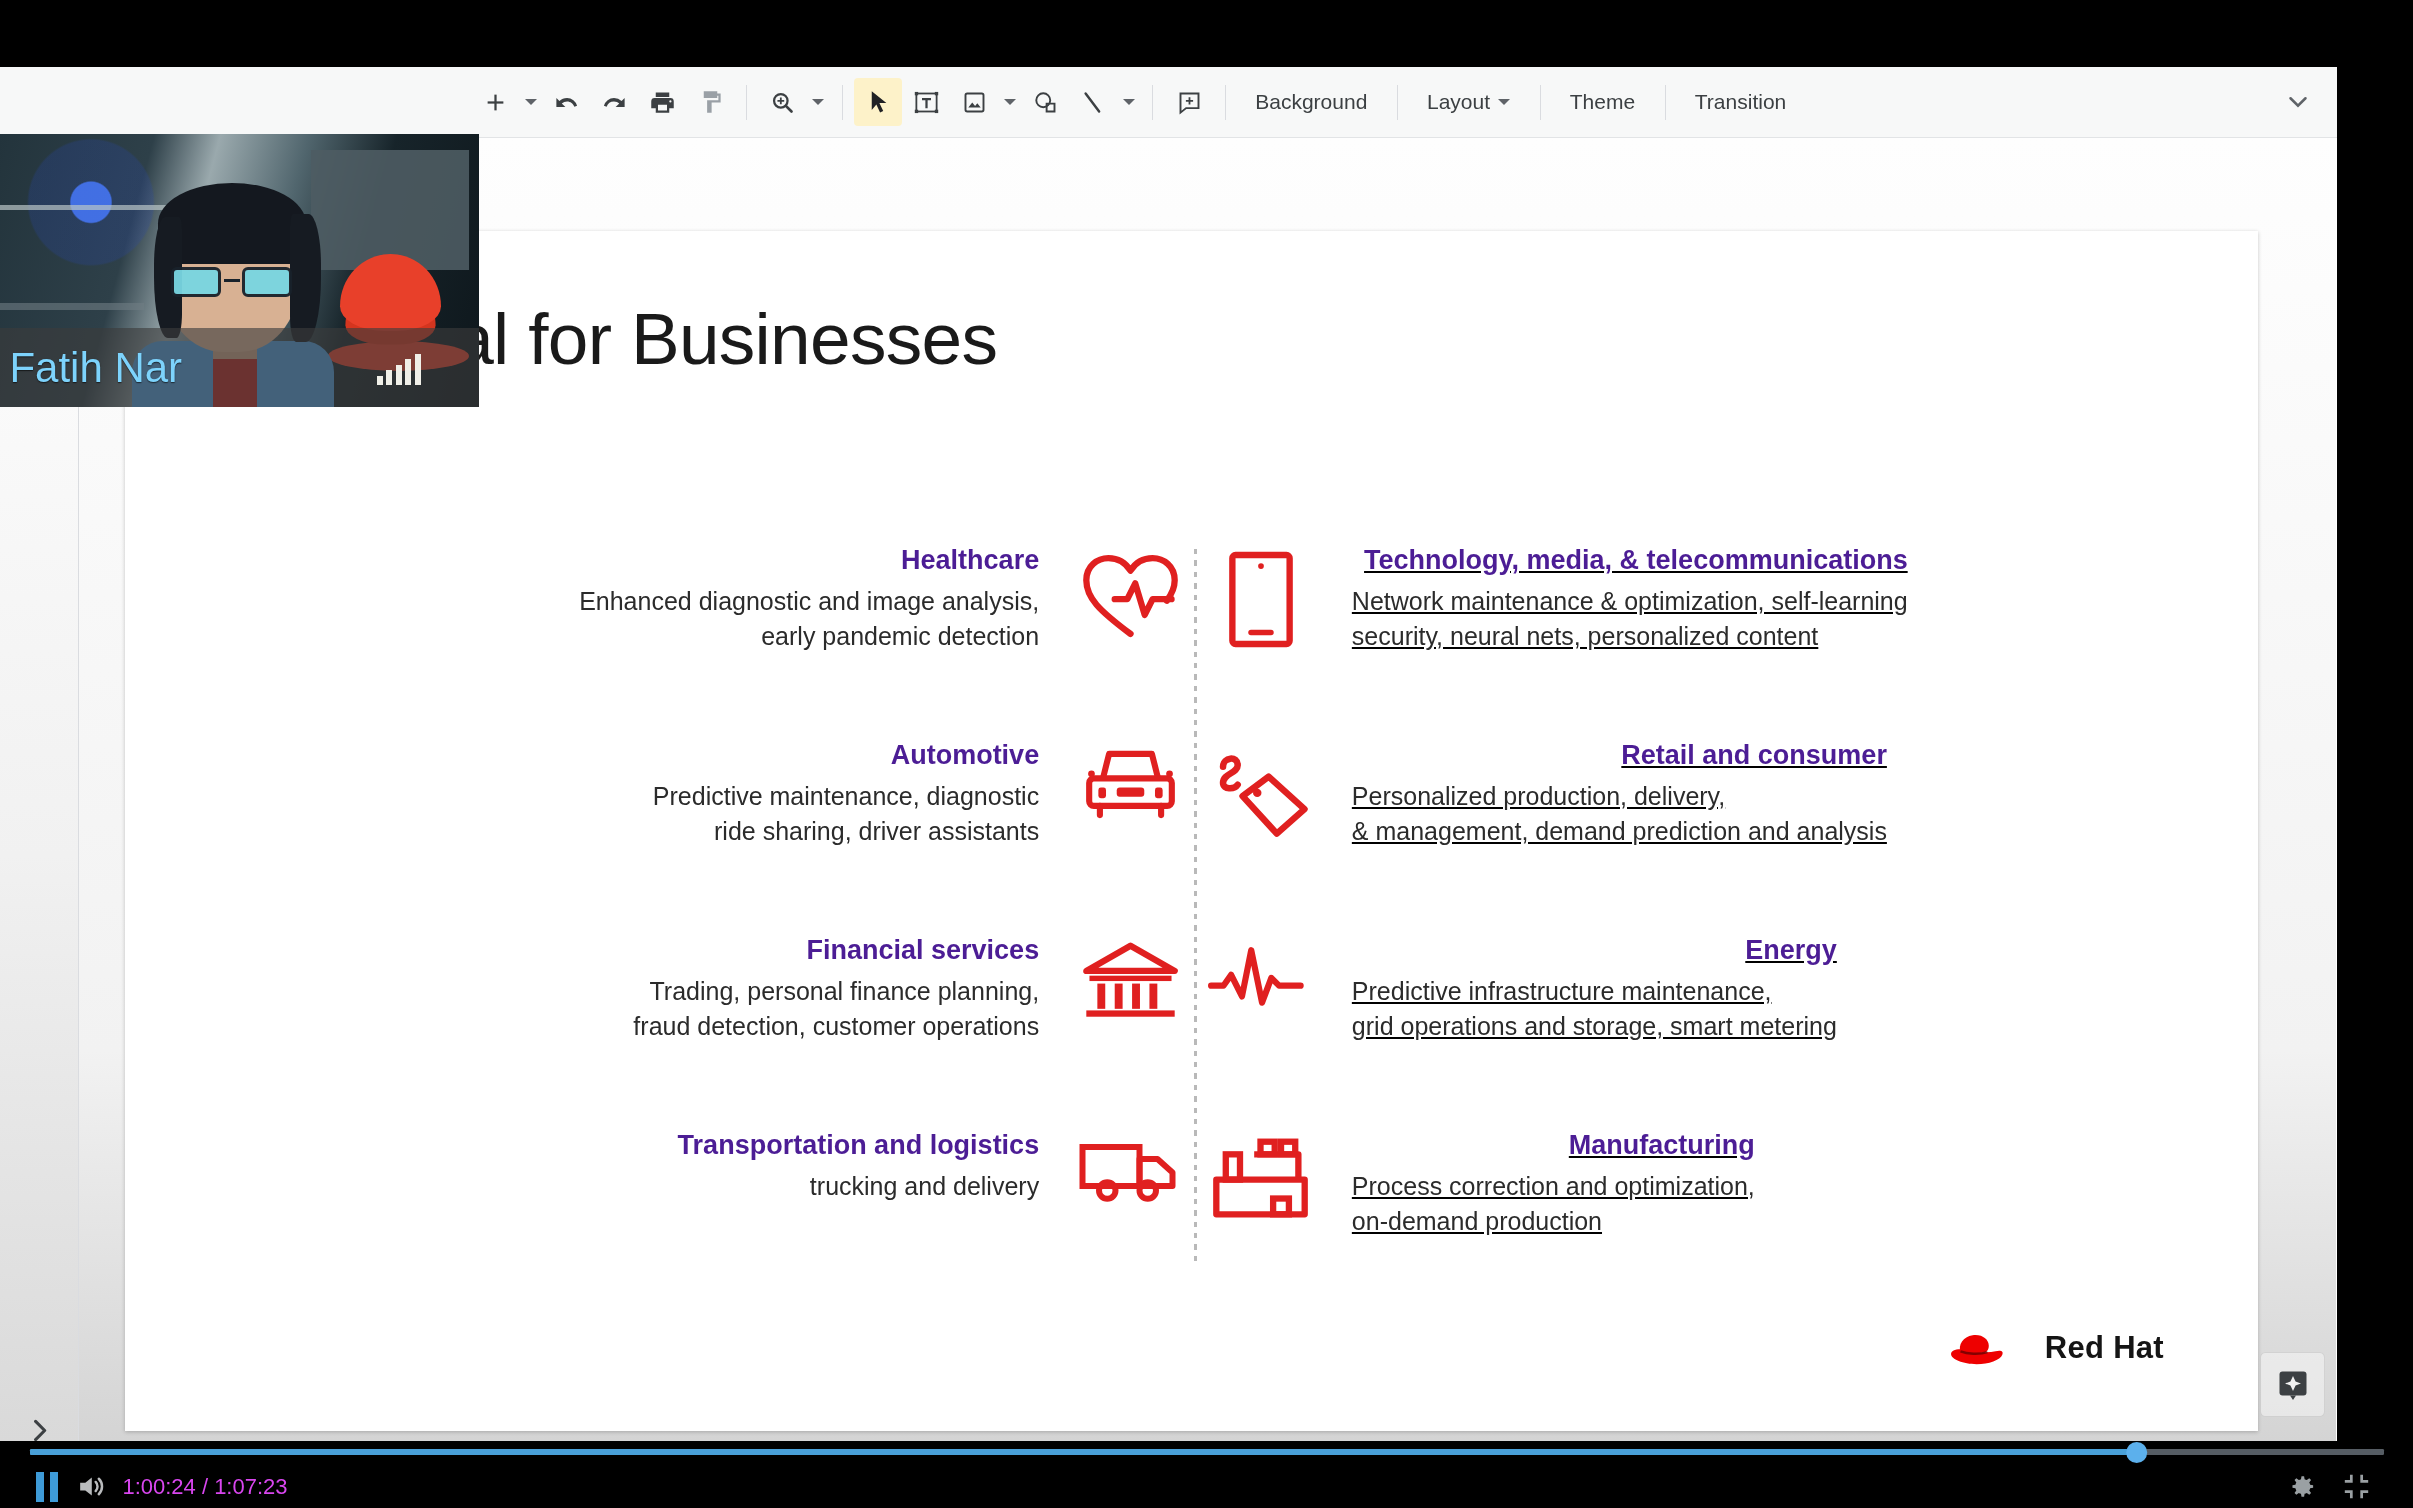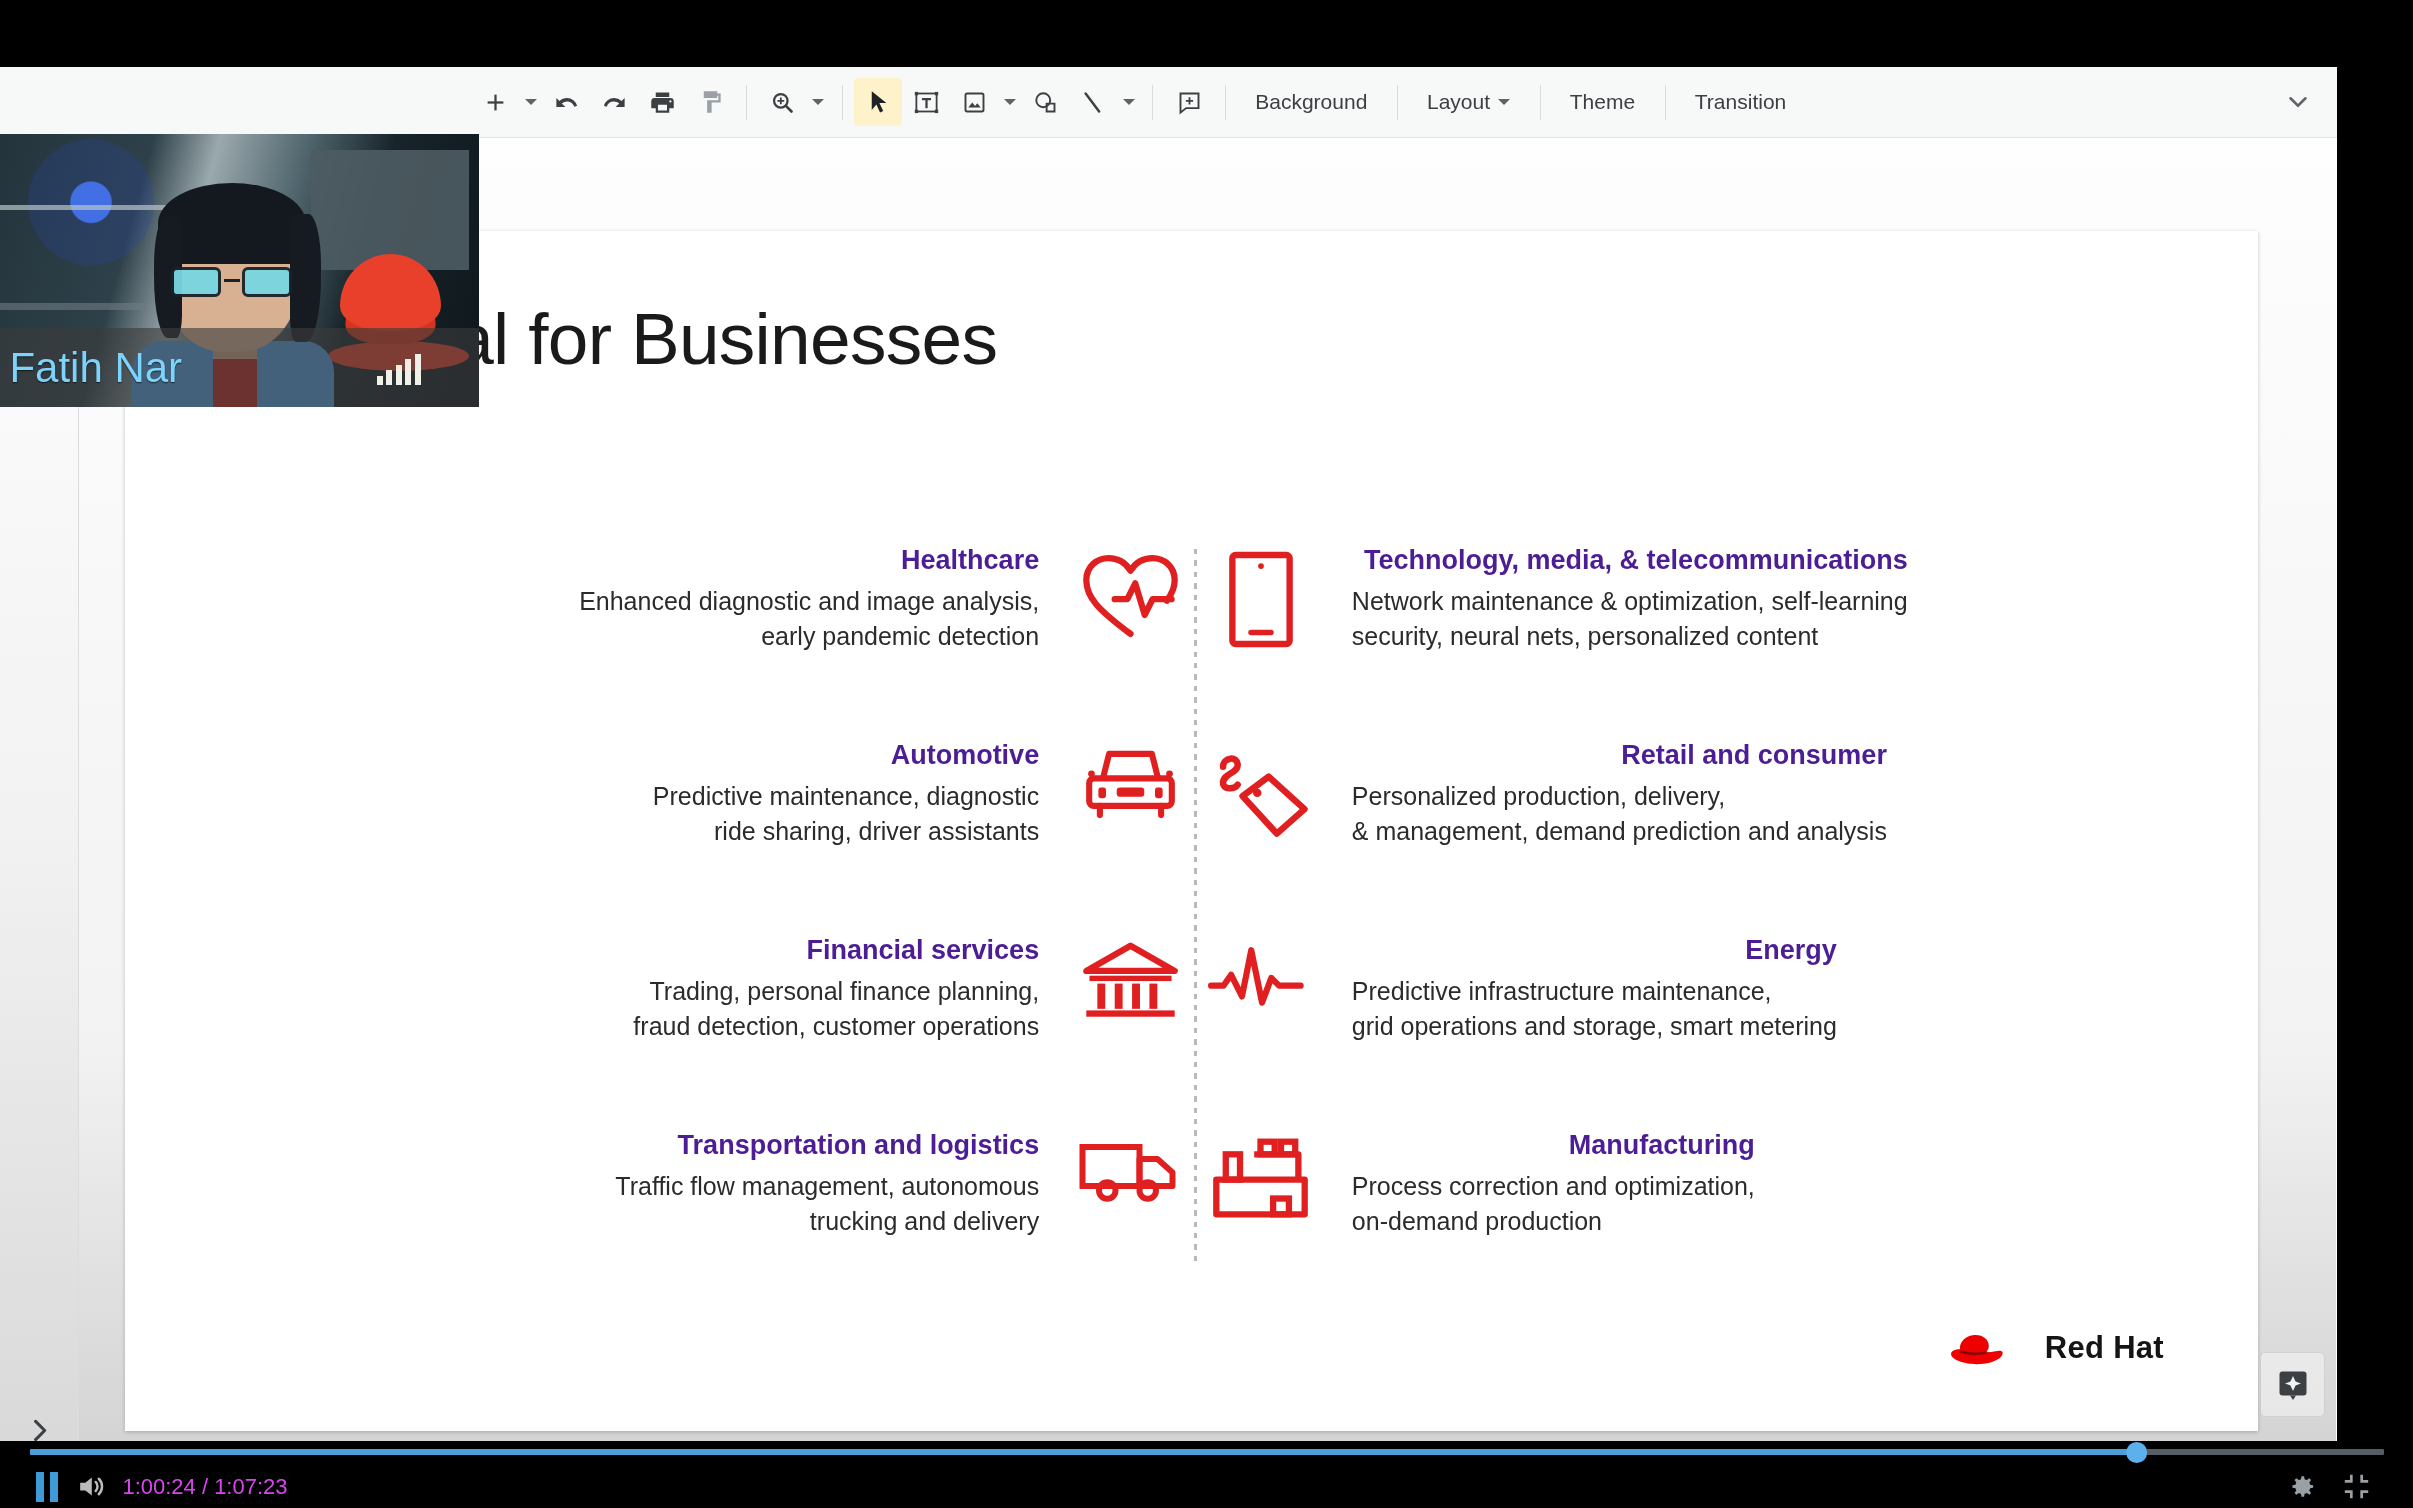--- a/index.html
+++ b/index.html
@@ -124,21 +124,21 @@
   }
 
   .row {
     display: flex; align-items: flex-start;
     height: 195px;
   }
   .col-left .row { justify-content: flex-end; }
   .col-left .row-text { text-align: right; order: 1; padding-right: 27px; }
   .col-left .row-icon { order: 2; }
   .col-right .row-icon { order: 1; }
-  .col-right .row-text { text-align: left; order: 2; padding-left: 27px; }
+  .col-right .row-text { text-align: left; order: 2; padding-left: 27px; text-decoration: underline; }
 
   .row-icon {
     width: 128px; min-width: 128px; height: 128px;
     display: flex; align-items: flex-start; justify-content: center;
     padding-top: 8px;
   }
   .row-text { max-width: 795px; padding-top: 4px; }
   .ind-title {
     font-size: 27px; font-weight: bold; color: #4c1d95;
     line-height: 1.18; margin-bottom: 6.7px; white-space: nowrap; text-align: right;
@@ -456,21 +456,20 @@
                     <rect x="33" y="28" width="5" height="16" fill="#e02020"></rect>
                     <rect x="44" y="28" width="5" height="16" fill="#e02020"></rect>
                     <rect x="4" y="45" width="56" height="4" fill="#e02020"></rect>
                   </svg>
                 </div>
               </div>
 
               <div class="row">
                 <div class="row-text">
                   <div class="ind-title">Transportation and logistics</div>
-                  <div class="ind-desc">Traffic flow management, autonomous</div>
                   <div class="ind-desc">trucking and delivery</div>
                 </div>
                 <div class="row-icon">
                   <svg width="105" height="74" viewBox="0 0 70 48">
                     <rect x="3" y="8" width="38" height="26" fill="none" stroke="#e02020" stroke-width="4"></rect>
                     <path d="M41 16 h12 l10 9 v9 H41 Z" fill="none" stroke="#e02020" stroke-width="4" stroke-linejoin="round"></path>
                     <path d="M3 34 h12 M25 34 h14 M50 34 h13" stroke="#e02020" stroke-width="4"></path>
                     <circle cx="19.5" cy="37" r="5.5" fill="none" stroke="#e02020" stroke-width="4"></circle>
                     <circle cx="46.5" cy="37" r="5.5" fill="none" stroke="#e02020" stroke-width="4"></circle>
                   </svg>

